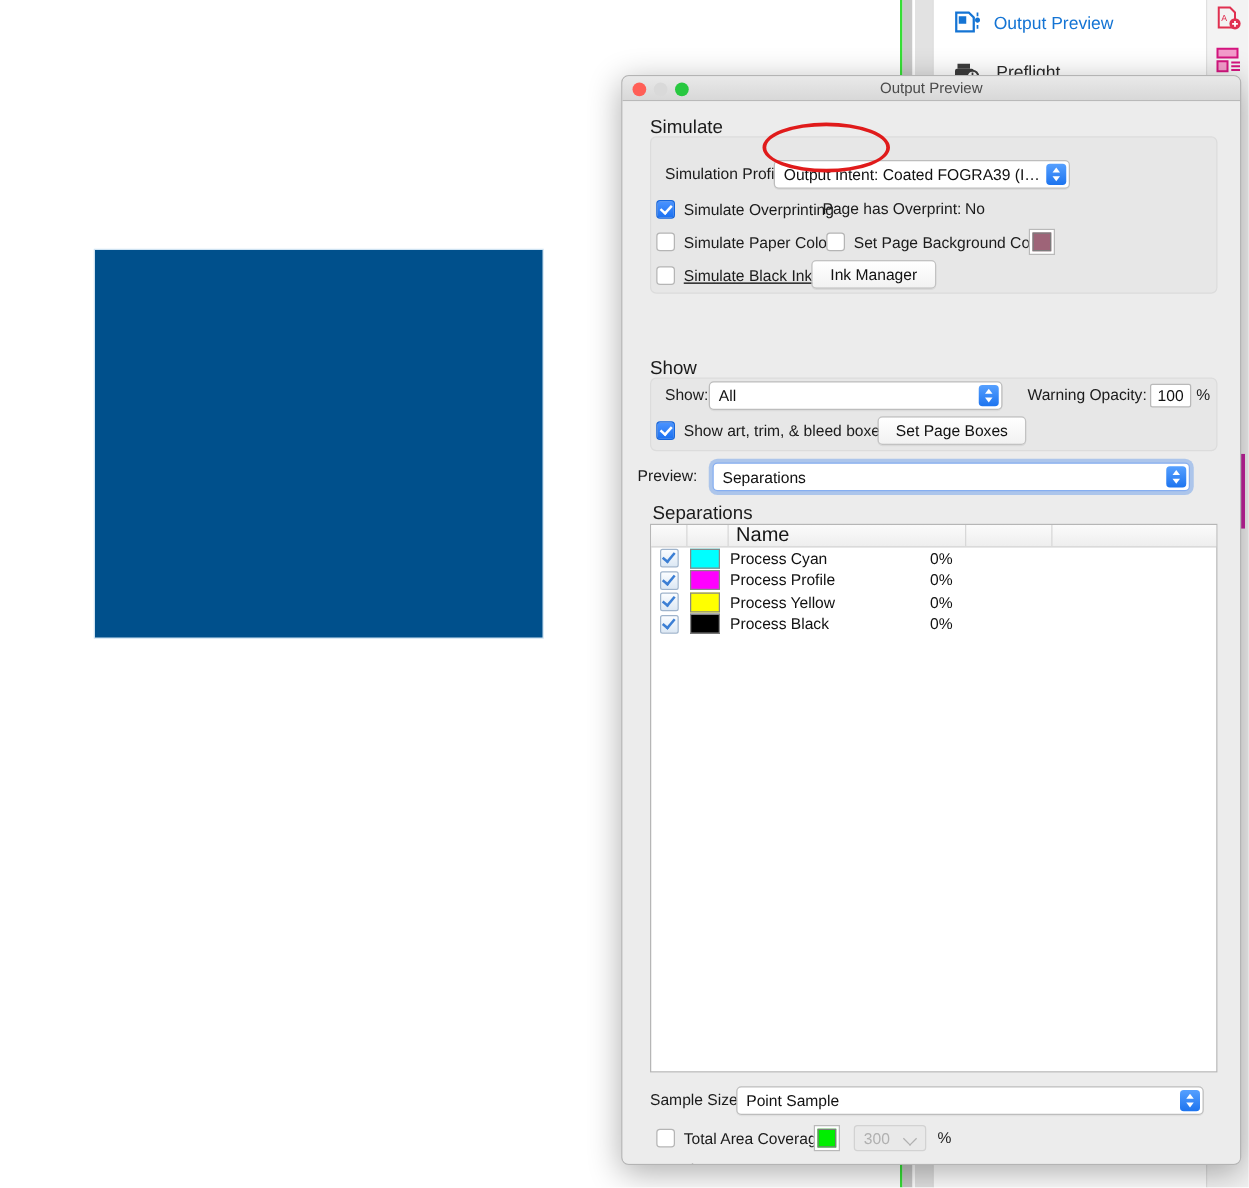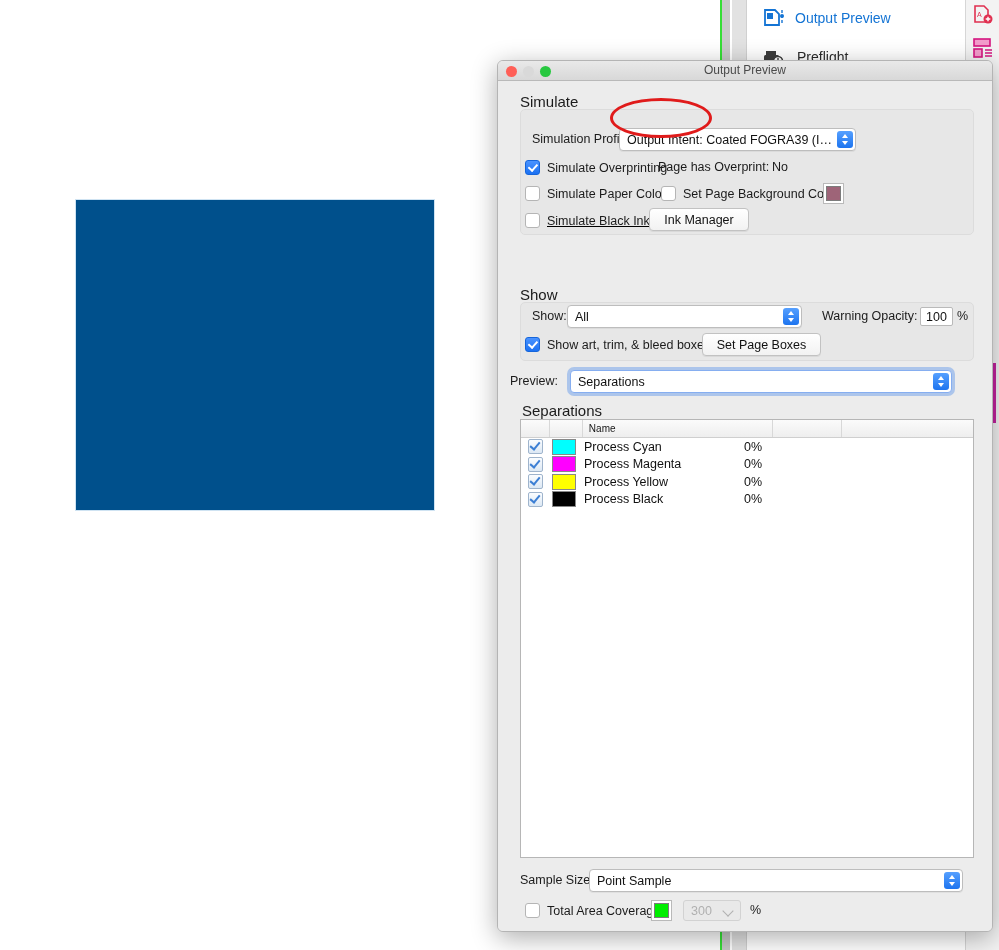--- a/index.html
+++ b/index.html
@@ -103,21 +103,21 @@
   .dstep .dv { font-size:12.5px; color:#b0b0b0; padding-left:7px; }
   .dstep .dchev { position:absolute; right:8px; top:6px; width:7px; height:7px;
                   border-left:1.6px solid #b0b0b0; border-bottom:1.6px solid #b0b0b0;
                   transform:rotate(-45deg); }
 
   
   .listbox { background:#fff; border:1px solid #b6b6b6; }
   .lhead { height:17px; background:linear-gradient(#fbfbfb,#eeeeee);
            border-bottom:1px solid #cfcfcf; display:flex; }
   .lhead .hc { border-right:1px solid #d8d8d8; height:100%; display:flex; align-items:center; }
-  .lhead .hc span { font-size:10px; color:#161616; padding-left:6px; }
+  .lhead .hc span { font-size:16px; color:#161616; padding-left:6px; }
   .lrow { height:17.5px; display:flex; align-items:center; font-size:12.5px; color:#111; }
   .cell-chk { width:28px; display:flex; justify-content:center; }
   .cell-swatch { width:32px; display:flex; justify-content:flex-start; padding-left:3px; }
   .cell-swatch i { width:22px; height:14px; display:block; }
   .cell-name { width:160px; }
   .cell-pct { width:60px; }
 
   
   .annot { position:absolute; border:3px solid #e01b1b; border-radius:50%;
            pointer-events:none; }
@@ -362,21 +362,21 @@
               <div class="cell-name">Process Cyan</div>
               <div class="cell-pct">0%</div>
             </div>
             <div class="lrow">
               <div class="cell-chk">
                 <span class="cbx2"></span>
               </div>
               <div class="cell-swatch">
                 <i style="background: rgb(255, 0, 255); border: 1px solid rgb(136, 136, 136);"></i>
               </div>
-              <div class="cell-name">Process Magenta</div>
+              <div class="cell-name">Process Profile</div>
               <div class="cell-pct">0%</div>
             </div>
             <div class="lrow">
               <div class="cell-chk">
                 <span class="cbx2"></span>
               </div>
               <div class="cell-swatch">
                 <i style="background: rgb(255, 255, 0); border: 1px solid rgb(136, 136, 136);"></i>
               </div>
               <div class="cell-name">Process Yellow</div>

